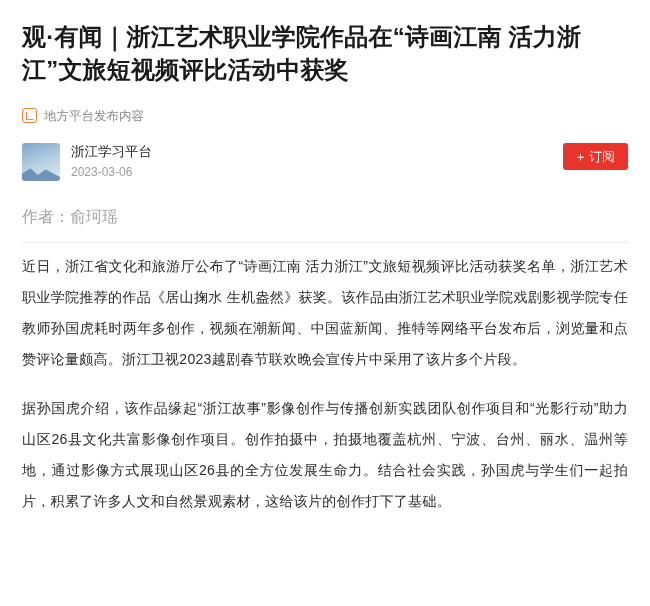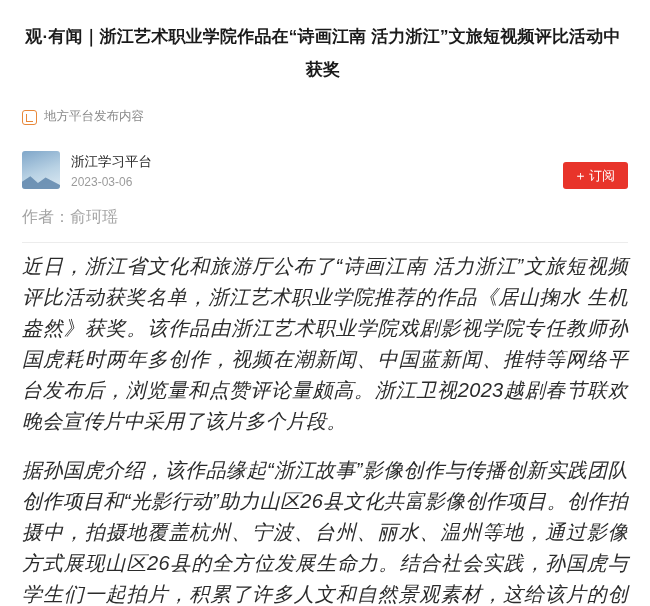--- a/index.html
+++ b/index.html
@@ -15,32 +15,31 @@
   }
   .page {
     width: 650px;
     min-height: 606px;
     background: #ffffff;
     box-sizing: border-box;
     padding: 14px 22px 0 22px;
     position: relative;
   }
   .title {
-    font-size: 17px;
+    font-size: 24px;
     line-height: 33px;
     font-weight: bold;
     color: #1a1a1a;
     letter-spacing: 0.2px;
     margin: 6px 0 0 0;
     padding-right: 4px;
-    text-align: center;
   }
   .source-row {
     display: flex;
-    align-items: flex-end;
+    align-items: flex-start;
     margin-top: 22px;
     gap: 7px;
   }
   .source-badge {
     width: 15px;
     height: 15px;
     border: 1.5px solid #e8883a;
     border-radius: 3px;
     box-sizing: border-box;
     position: relative;
@@ -55,21 +54,21 @@
     height: 7px;
     border-left: 1.5px solid #e8883a;
     border-bottom: 1.5px solid #e8883a;
   }
   .source-text {
     font-size: 12.5px;
     color: #8a8a8a;
   }
   .author-row {
     display: flex;
-    align-items: flex-end;
+    align-items: flex-start;
     margin-top: 18px;
     height: 46px;
   }
   .avatar {
     width: 38px;
     height: 38px;
     border-radius: 3px;
     background: linear-gradient(160deg, #7fa6c9 0%, #b9d2e4 55%, #dce9f2 100%);
     flex: 0 0 auto;
     position: relative;
@@ -126,27 +125,26 @@
     color: #a5a5a5;
   }
   .divider {
     margin-top: 14px;
     border-top: 1px solid #ececec;
   }
   .body {
     padding-top: 8px;
   }
   .para {
-    font-size: 20px;
+    font-size: 14px;
     line-height: 31px;
     color: #2b2b2b;
     margin: 0 0 18px 0;
     text-align: justify;
     letter-spacing: 0.3px;
-    font-style: italic;
   }
 </style>
 </head>
 <body>
 
 <div class="page">
 
   <h1 class="title">观·有闻｜浙江艺术职业学院作品在“诗画江南 活力浙江”文旅短视频评比活动中获奖</h1>
 
   <div class="source-row">

